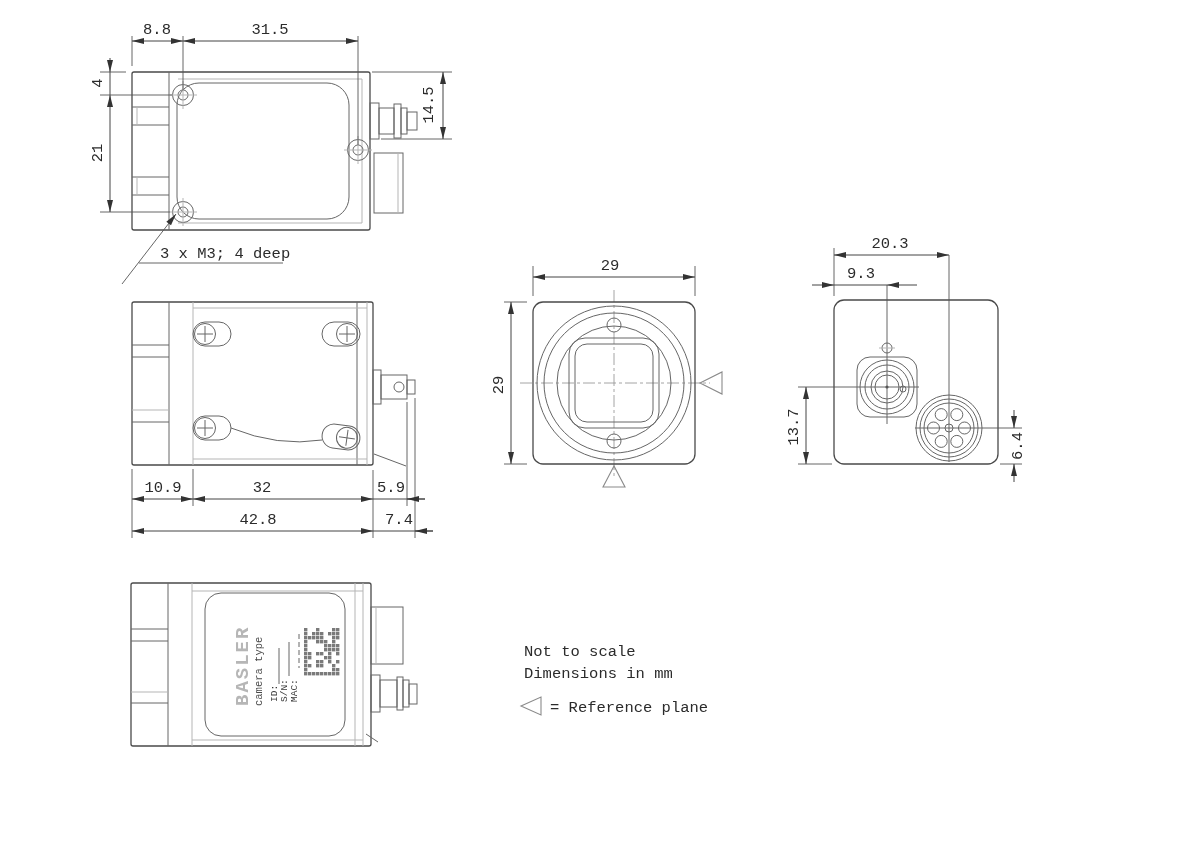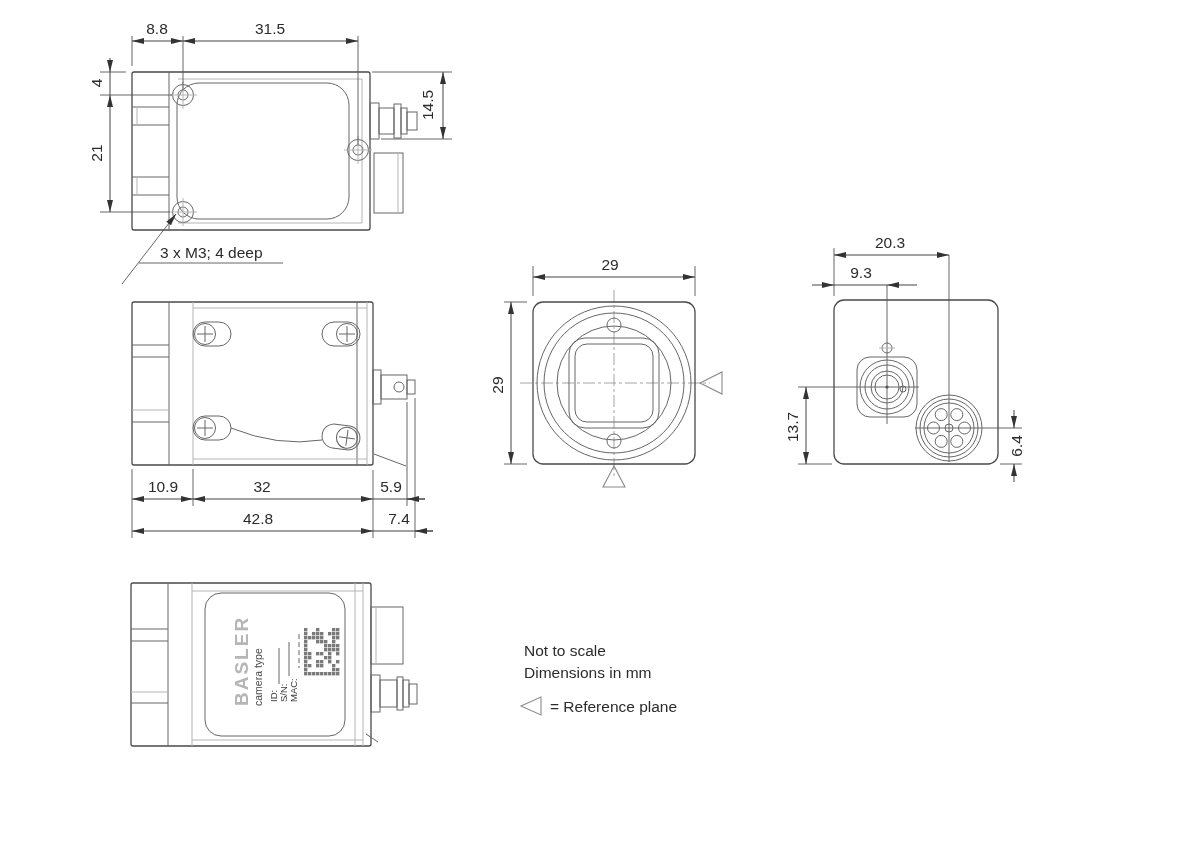--- a/index.html
+++ b/index.html
@@ -1,17 +1,17 @@
 <!DOCTYPE html>
 <html><head>
 <meta charset="utf-8">
 <style>
   html,body{margin:0;padding:0;background:#fff;}
   .canvas{position:relative;width:1191px;height:842px;background:#ffffff;overflow:hidden;
-          font-family:Liberation Sans, sans-serif;}
+          font-family:Liberation Mono, monospace;}
   svg{position:absolute;left:0;top:0;}
   .b   {fill:none;stroke:#4a4a4a;stroke-width:1.3px;}
   .d   {fill:none;stroke:#666666;stroke-width:1px;}
   .lt  {fill:none;stroke:#b5b5b5;stroke-width:1px;}
   .ext {fill:none;stroke:#555555;stroke-width:0.9px;}
   .dim {fill:none;stroke:#444444;stroke-width:1px;}
   .cl  {fill:none;stroke:#9a9a9a;stroke-width:0.9px;stroke-dasharray:12 3 3 3;}
   .tri {fill:none;stroke:#8a8a8a;stroke-width:1.1px;}
   .dim-t{font-size:15.5px;fill:#2b2b2b;}
   .note-t{font-size:15.5px;fill:#2b2b2b;}

